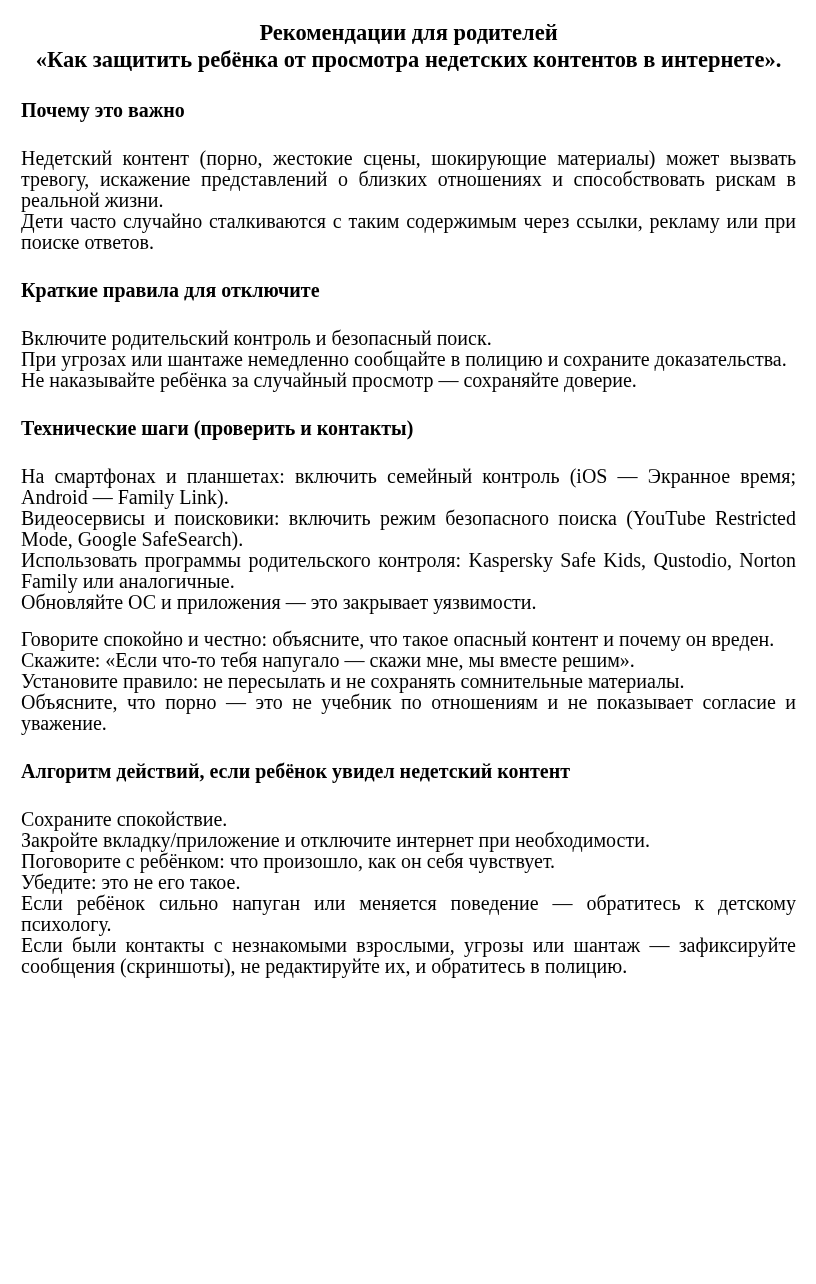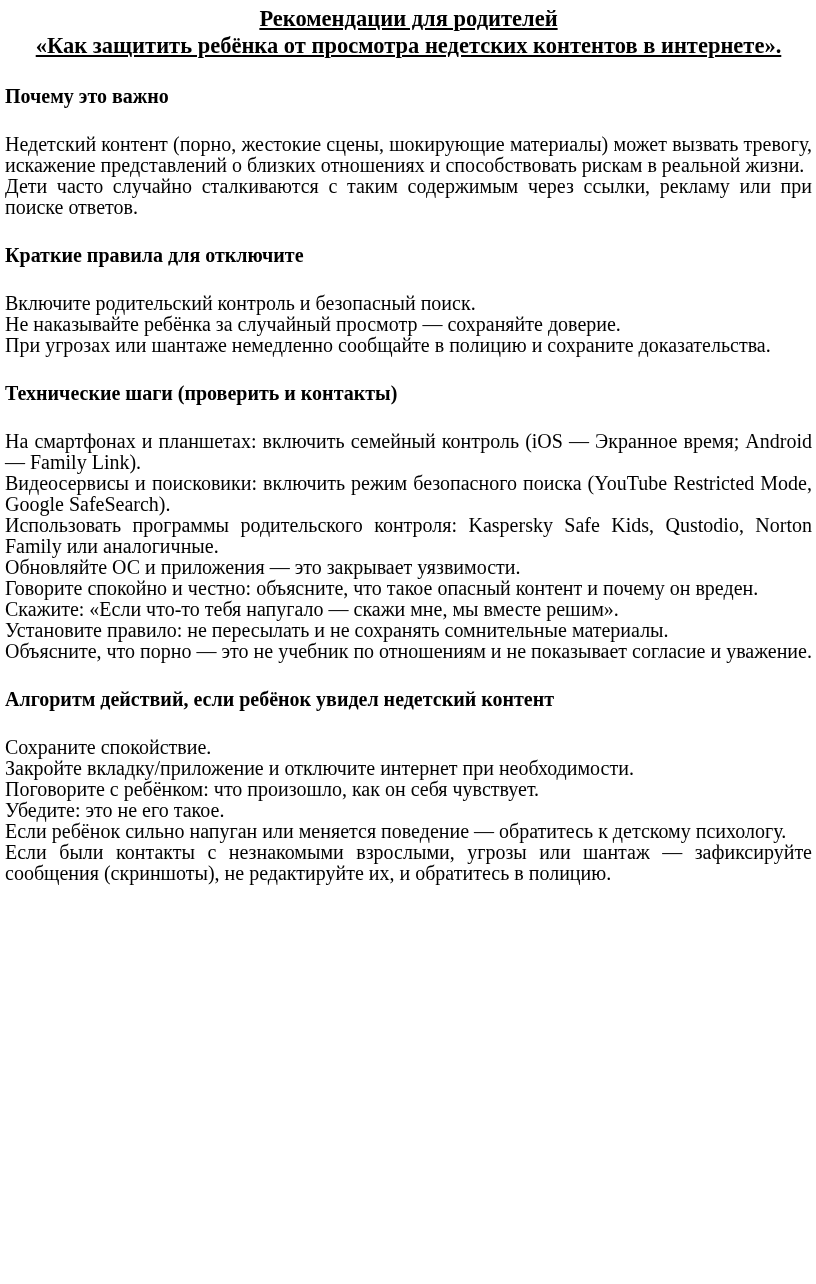--- a/index.html
+++ b/index.html
@@ -15,45 +15,44 @@
     color: #000000;
   }
   .page {
     box-sizing: border-box;
     width: 816px;
     height: 1284px;
     padding: 4px 4px 0 5px;
     background: #ffffff;
   }
   .doc-title {
-    margin: 1px;
+    margin: 15px;
     font-size: 22.5px;
     line-height: 27px;
     font-weight: bold;
     text-align: center;
-    text-decoration: underline;
   }
   .doc-title div {
     white-space: nowrap;
   }
   h2.section-heading {
     margin: 25px 0 25px 0;
     font-size: 20px;
     line-height: 25px;
     font-weight: bold;
     text-align: left;
   }
   p.doc-paragraph {
     margin: 0;
     font-size: 20px;
     line-height: 21px;
     text-align: justify;
   }
   section {
-    margin: 0;
+    margin: 16px;
   }
 </style>
 </head>
 <body>
 
 <div class="page">
 
   <h1 class="doc-title">
     <div>Рекомендации для родителей</div>
     <div>«Как защитить ребёнка от просмотра недетских контентов в интернете».</div>
@@ -61,22 +60,22 @@
 
   <section>
     <h2 class="section-heading">Почему это важно</h2>
     <p class="doc-paragraph">Недетский контент (порно, жестокие сцены, шокирующие материалы) может вызвать тревогу, искажение представлений о близких отношениях и способствовать рискам в реальной жизни.</p>
     <p class="doc-paragraph">Дети часто случайно сталкиваются с таким содержимым через ссылки, рекламу или при поиске ответов.</p>
   </section>
 
   <section>
     <h2 class="section-heading">Краткие правила для отключите</h2>
     <p class="doc-paragraph">Включите родительский контроль и безопасный поиск.</p>
+    <p class="doc-paragraph">При угрозах или шантаже немедленно сообщайте в полицию и сохраните доказательства.</p>
     <p class="doc-paragraph">Не наказывайте ребёнка за случайный просмотр — сохраняйте доверие.</p>
-    <p class="doc-paragraph">При угрозах или шантаже немедленно сообщайте в полицию и сохраните доказательства.</p>
   </section>
 
   <section>
     <h2 class="section-heading">Технические шаги (проверить и контакты)</h2>
     <p class="doc-paragraph">На смартфонах и планшетах: включить семейный контроль (iOS — Экранное время; Android — Family Link).</p>
     <p class="doc-paragraph">Видеосервисы и поисковики: включить режим безопасного поиска (YouTube Restricted Mode, Google SafeSearch).</p>
     <p class="doc-paragraph">Использовать программы родительского контроля: Kaspersky Safe Kids, Qustodio, Norton Family или аналогичные.</p>
     <p class="doc-paragraph">Обновляйте ОС и приложения — это закрывает уязвимости.</p>
   </section>
 

